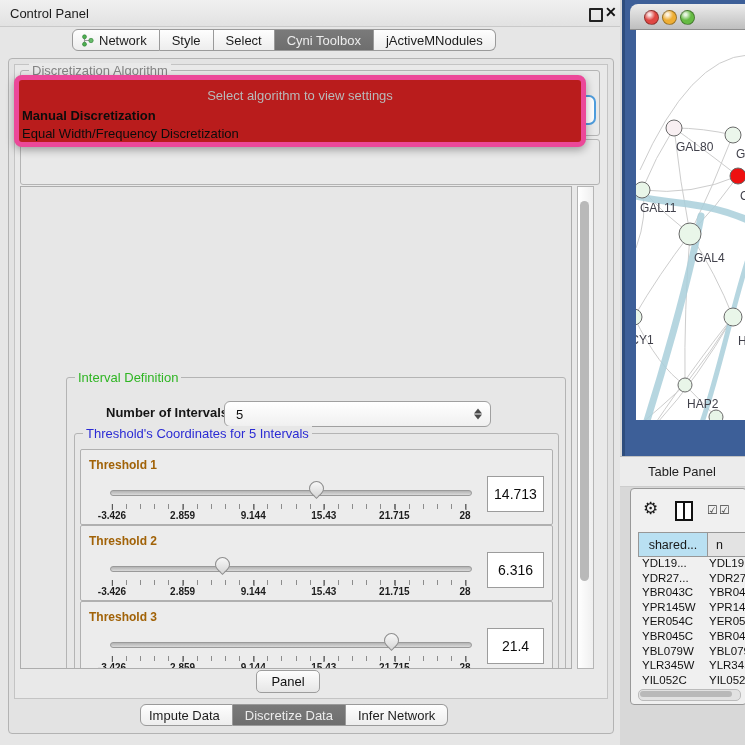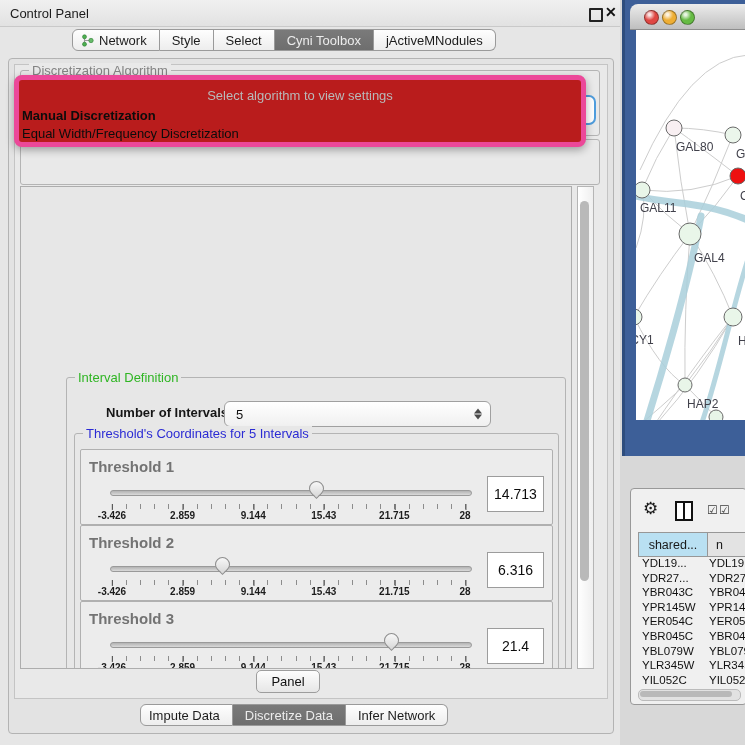--- a/index.html
+++ b/index.html
@@ -60,21 +60,21 @@
 
   
   #viewport{left:20px;top:186px;width:550px;height:481px;border:1px solid #adadad;background:#e7e7e7;overflow:hidden;z-index:1;}
   #interval-group{left:45px;top:190px;width:498px;height:383px;}
   #interval-group>.group-label{color:var(--group-label-green);background:#e7e7e7;}
   #num-intervals-label{left:85px;top:218px;font-size:13px;font-weight:bold;color:#161616;}
   #thresh-group{left:53px;top:246px;width:483px;height:321px;}
   #thresh-group>.group-label{color:var(--group-label-blue);background:#e7e7e7;}
 
   .thresh-box{position:absolute;left:59px;width:471px;height:74px;background:#ececec;border:1px solid #b0b0b0;border-radius:2px;}
-  .thresh-label{position:absolute;left:8px;top:8px;font-size:15px;font-weight:bold;color:#737373;}
+  .thresh-label{position:absolute;left:8px;top:8px;font-size:12px;font-weight:bold;color:#a16207;}
   .track{position:absolute;left:29px;top:40px;width:360px;height:4px;background:linear-gradient(#b3b3b3,#dadada);border:1px solid #9a9a9a;border-radius:3px;}
   .thumb{position:absolute;top:31px;width:13px;height:13px;transform:rotate(45deg);
          background:linear-gradient(135deg,#fdfdfd,#d6d6d6);border:1px solid #8d8d8d;border-radius:50% 50% 0 50%;}
   .minor-ticks{position:absolute;left:31px;top:54px;width:355px;height:5px;
          background:repeating-linear-gradient(90deg,#8c8c8c 0 1px,transparent 1px 14.12px);}
   .tick-labels{position:absolute;left:0;top:58px;width:471px;height:13px;}
   .tick-label{position:absolute;top:2px;transform:translateX(-50%);font-size:10px;font-weight:bold;color:#1c1c1c;white-space:nowrap;}
   .tick-label::before{content:'';position:absolute;left:50%;top:-6px;width:1px;height:6px;background:#4f4f4f;}
   .value-box{position:absolute;left:406px;top:26px;width:55px;height:34px;background:#fff;border:1px solid #9c9c9c;
              font-size:14px;color:#0c0c0c;text-align:center;line-height:34px;}
@@ -319,20 +319,23 @@
           <text x="621" y="344" class="net-label">GCY1</text>
           <circle cx="733" cy="317" r="9" fill="#e9f6e9" class="net-node"></circle>
           <text x="738" y="345" class="net-label">H</text>
           <circle cx="685" cy="385" r="7" fill="#e8f5e8" class="net-node"></circle>
           <text x="687" y="408" class="net-label">HAP2</text>
           <circle cx="716" cy="417" r="7" fill="#e8f5e8" class="net-node"></circle>
         </g>
     </svg>
   </div>
 
+  <div id="tp-titlebar">
+    <span id="tp-title">Table Panel</span>
+  </div>
   <div id="tp-box">
     <span id="tp-gear">⚙</span>
     <div id="tp-split"></div>
     <span id="tp-check1" class="tp-check">☑</span>
     <span id="tp-check2" class="tp-check">☑</span>
     <div id="tp-col1" class="tp-header-cell">shared...</div>
     <div id="tp-col2" class="tp-header-cell">n</div>
     <div id="tp-rows">
         <div class="tp-row">
     <span class="tp-cell c1">YDL19...</span>

